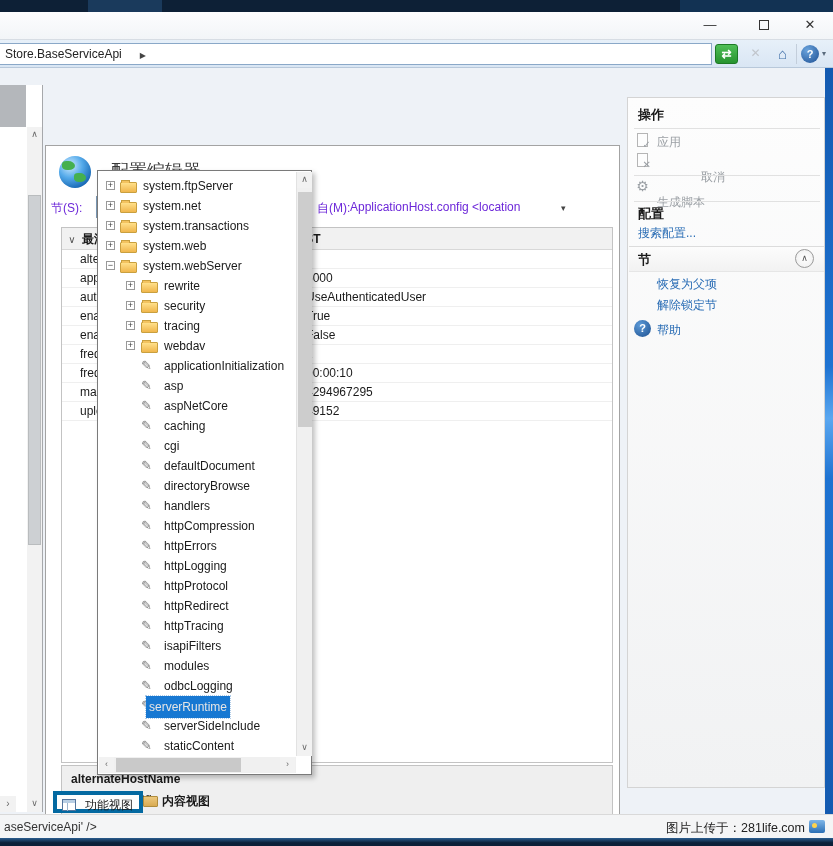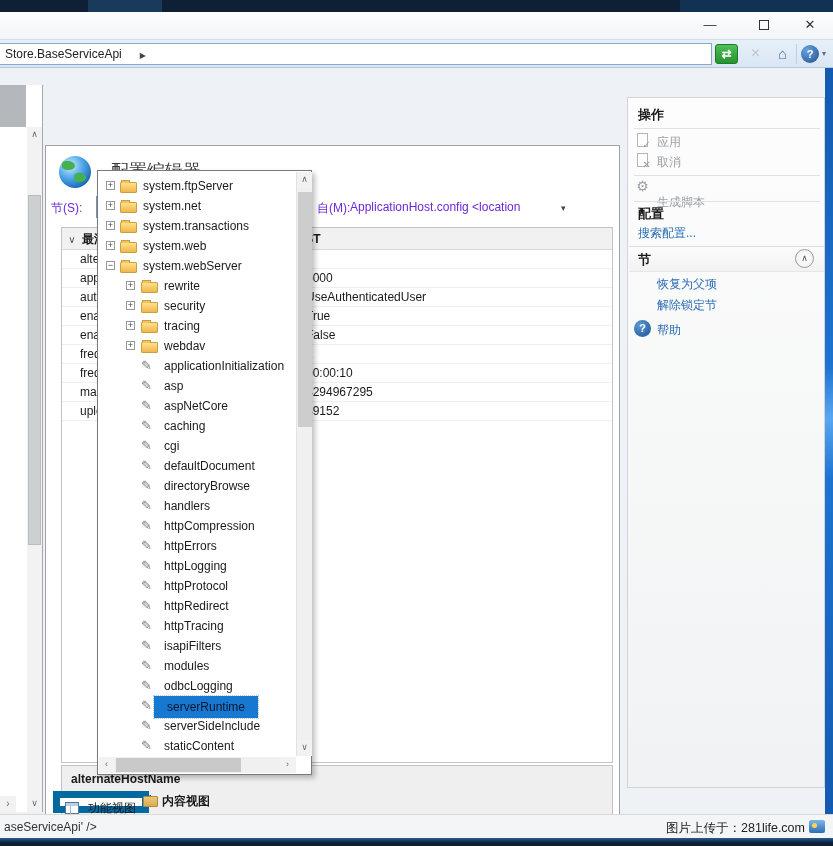--- a/index.html
+++ b/index.html
@@ -63,21 +63,21 @@
   .dropdown { left:97px; top:170px; width:215px; height:605px; background:#fff; border:1px solid #7a7a7a; box-shadow:3px 3px 5px rgba(0,0,0,.25); }
   .tree-body { position:absolute; left:0; top:1px; width:197px; height:584px; overflow:hidden; padding-top:4px; }
   .ti { height:20px; line-height:20px; white-space:nowrap; position:relative; }
   .ti .xp { position:absolute; top:5px; width:9px; height:9px; border:1px solid #999; background:#fff; font-size:9px; line-height:7px; text-align:center; color:#444; }
   .ti .fld { position:absolute; top:6px; width:17px; height:11px; background:linear-gradient(#ffe08a,#f0b64c); border:1px solid #c9a03f; border-radius:1px; }
   .ti .fld::before { content:""; position:absolute; top:-3px; left:0; width:7px; height:2px; background:#f3c35f; border:1px solid #c9a03f; border-bottom:none; }
   .ti .pen { position:absolute; left:43px; top:0; color:#7a7a7a; font-size:13px; }
   .ti .tl { position:absolute; left:66px; }
   .ti.lvl0 .xp { left:8px; }  .ti.lvl0 .fld { left:22px; } .ti.lvl0 .tl { left:45px; }
   .ti.lvl1 .xp { left:28px; } .ti.lvl1 .fld { left:43px; } .ti.lvl1 .tl { left:66px; }
-  .ti.sel .tl { background:#1778d2; color:#0f172a; outline:1px dotted #aecbe8; padding:1px 13px; left:56px; }
+  .ti.sel .tl { background:#1778d2; color:#e5e5e5; outline:1px dotted #aecbe8; padding:1px 3px; left:48px; }
   .dd-vscroll { position:absolute; left:198px; top:1px; width:16px; height:584px; background:#f0f0f0; border-left:1px solid #e2e2e2; }
   .dd-vthumb { position:absolute; left:1px; top:20px; width:14px; height:235px; background:#cdcdcd; }
   .dd-hscroll { position:absolute; left:1px; top:586px; width:197px; height:16px; background:#f0f0f0; }
   .dd-hthumb { position:absolute; left:17px; top:1px; width:125px; height:14px; background:#c9c9c9; }
 
   
   .actions { left:627px; top:97px; width:198px; height:691px; background:linear-gradient(#fdfdfd,#f1f2f3); border:1px solid #d4d4d4; }
   .act-h { position:absolute; left:10px; font-weight:bold; font-size:13px; color:#1a1a1a; }
   .act-sep { position:absolute; left:6px; width:186px; height:1px; background:#e1e1e1; }
   .act-item { position:absolute; left:29px; }
@@ -90,21 +90,21 @@
   .sec-band { position:absolute; left:1px; top:148px; width:195px; height:26px; background:linear-gradient(#fcfcfc,#f2f2f2); border-top:1px solid #dcdcdc; border-bottom:1px solid #e6e6e6; }
   .coll-btn { position:absolute; right:10px; top:151px; width:19px; height:19px; border:1px solid #9a9a9a; border-radius:50%; background:radial-gradient(#ffffff,#ededed); text-align:center; line-height:17px; font-size:9px; color:#555; }
   .help-ic { position:absolute; left:6px; width:17px; height:17px; border-radius:50%; background:radial-gradient(circle at 35% 30%,#5d9bd8,#1c4f8f); color:#fff; font-weight:bold; font-size:11px; text-align:center; line-height:17px; }
 
   
   .blue-strip { left:825px; top:68px; width:8px; height:746px; background:linear-gradient(180deg,#135ab0 0%,#1e73d2 40%,#5aa7f0 47%,#1e73d2 55%,#135ab0 100%); }
 
   
   .tabs-bar { left:45px; top:790px; width:580px; height:24px; }
   .tab { position:absolute; top:1px; height:22px; line-height:20px; padding:0 6px 0 24px; white-space:nowrap; }
-  .tab.sel { border:7px solid #0369a1; background:#fdfefe;padding-left:28px; }
+  .tab.sel { border:4px solid #0369a1; background:#fdfefe;padding-left:28px; }
   .tab-ic1 { position:absolute; left:5px; top:4px; width:14px; height:12px; border:1px solid #55759c; background:linear-gradient(#b9cfe4 0 3px,#fff 3px); }
   .tab-ic1::before { content:""; position:absolute; left:4px; top:3px; width:1px; height:8px; background:#9db4cc; }
   .tab-ic2 { position:absolute; left:5px; top:5px; width:15px; height:11px; background:linear-gradient(#ecc87e,#d9ab52); border:1px solid #b08c3c; border-radius:1px; }
   .statusbar { left:0; top:814px; width:833px; height:40px; background:#f4f5f6; border-top:1px solid #d9d9d9; }
   .status-text { position:absolute; left:4px; top:5px; color:#333; }
   .watermark { position:absolute; right:28px; top:5px; color:#222; font-size:12.5px; }
   .wm-ic { position:absolute; right:8px; top:5px; width:16px; height:13px; background:linear-gradient(#7fb6e8,#2b6fb4); border-radius:2px; }
   .wm-ic::before { content:""; position:absolute; left:3px; top:3px; width:5px; height:5px; border-radius:50%; background:#ffd34d; }
   .bottom-band { left:0; top:838px; width:833px; height:8px; background:linear-gradient(#2a5d8f,#0b1f38 60%); }
 </style>
@@ -207,21 +207,21 @@
   </div>
 </div>
 
 <div class="abs actions">
   <div class="act-h" style="top:8px;">操作</div>
   <div class="act-sep" style="top:30px;"></div>
 
   <div class="act-icon" style="top:35px;"><span class="doc-ic"><span>✓</span></span></div>
   <div class="act-item disabled" style="top:36px;">应用</div>
   <div class="act-icon" style="top:55px;"><span class="doc-ic"><span>✕</span></span></div>
-  <div class="act-item disabled" style="top:56px;">取消</div>
+  <div class="act-item disabled" style="top:71px;margin-left:44px;">取消</div>
   <div class="act-sep" style="top:77px;"></div>
 
   <div class="act-icon gear-ic" style="top:80px;">⚙</div>
   <div class="act-item disabled" style="top:96px;font-family:Liberation Serif, serif;">生成脚本</div>
   <div class="act-sep" style="top:103px;"></div>
 
   <div class="act-h" style="top:107px;">配置</div>
   <div class="act-item link" style="left:10px;top:127px;">搜索配置...</div>
 
   <div class="sec-band"></div>

